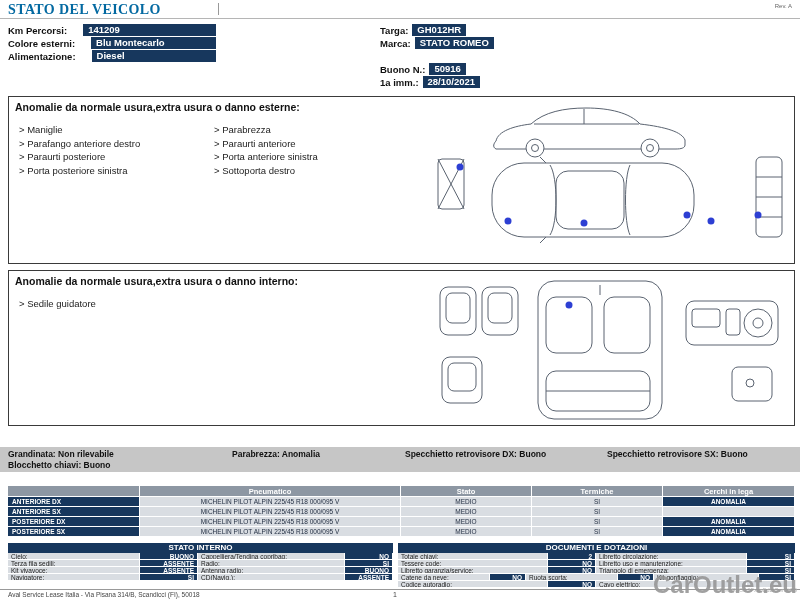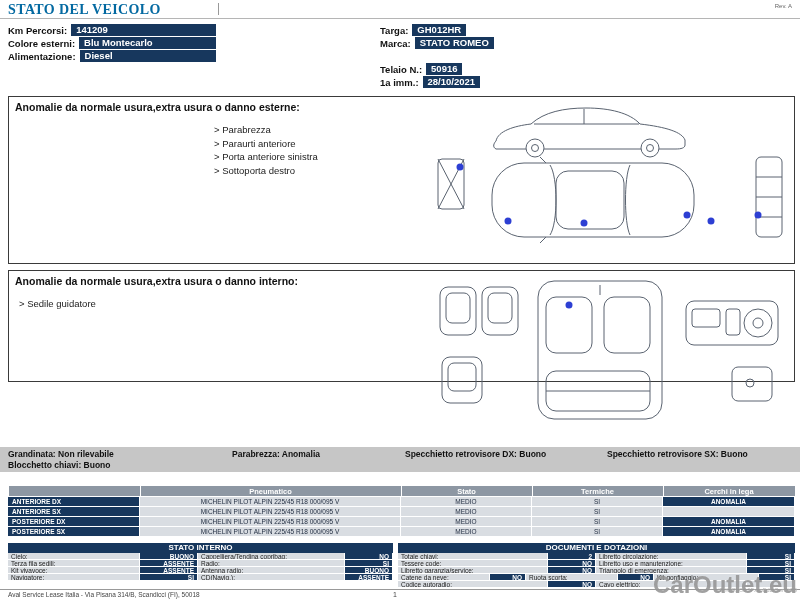--- a/index.html
+++ b/index.html
@@ -11,37 +11,37 @@
   .title { position:absolute; left:8px; top:2px; font-family:"Liberation Serif", serif; font-weight:bold; font-size:14px; color:#0369a1; letter-spacing:.4px; }
   .title-tick { position:absolute; left:218px; top:3px; height:12px; border-left:1px solid #999; }
   .rev { position:absolute; right:8px; top:3px; font-size:6px; color:#666; }
   .hline { position:absolute; left:0; top:18px; width:800px; border-top:1px solid #b5b5b5; }
 
   
   .info-row { position:absolute; display:flex; align-items:center; height:12px; }
   .info-row .lbl { font-weight:bold; font-size:9.5px; white-space:nowrap; padding-right:4px; }
   .chip { background:#17375d; color:#fff; font-weight:bold; font-size:9.5px; line-height:12px; padding:0 5px; white-space:nowrap; }
   .grow { flex:1; }
-  .il { left:8px; width:208px; }
+  .il { left:8px; width:208px;gap:12px; }
   .ir { left:380px; width:415px; }
 
   
   .abox { position:absolute; left:8px; width:787px; border:1px solid #3a3a3a; background:#fff; }
   .abox-title { font-weight:bold; font-size:10.5px; padding:4px 6px 0 6px; }
   .alist { position:absolute; top:26px; font-size:9.5px; line-height:13.5px; color:#222; }
   .diagram { position:absolute; right:8px; }
 
   
   .band { position:absolute; left:0; top:447px; width:800px; height:25px; background:#c6c6c6; font-size:8.5px; font-weight:bold; color:#111; }
   .band span.b-item { position:absolute; white-space:nowrap; }
 
   
   .ttable { position:absolute; left:8px; top:486px; width:787px; font-size:6.5px; }
   .trow { display:flex; height:9px; margin-bottom:1px; }
-  .trow.thead { height:10px;justify-content:center; }
+  .trow.thead { height:10px; }
   .tc { display:flex; align-items:center; margin-right:1px; }
   .tc:last-child { margin-right:0; }
   .tc-pos { width:131px; background:#17375d; color:#fff; font-weight:bold; padding-left:4px; }
   .tc-tire { width:260px; background:#d9dde2; color:#243044; justify-content:center; }
   .tc-stato { width:130px; background:#d9dde2; color:#243044; justify-content:center; }
   .tc-term { width:130px; background:#d9dde2; color:#243044; justify-content:center; }
   .tc-cerchi { width:131px; background:#d9dde2; color:#243044; justify-content:center; }
   .trow.thead .tc { background:#8d97a3; color:#fff; font-weight:bold; justify-content:center; font-size:7.5px; }
   .trow.tdata .tc-cerchi.filled { background:#17375d; color:#fff; font-weight:bold; }
 
@@ -89,30 +89,36 @@
 
   <div class="info-row ir" style="top:24px">
     <span class="lbl">Targa:</span>
     <span class="chip">GH012HR</span>
   </div>
   <div class="info-row ir" style="top:37px">
     <span class="lbl">Marca:</span>
     <span class="chip">STATO ROMEO</span>
   </div>
   <div class="info-row ir" style="top:63px">
-    <span class="lbl">Telaio N.:</span>
+    <span class="lbl">Buono N.:</span>
     <span class="chip">50916</span>
   </div>
   <div class="info-row ir" style="top:76px">
     <span class="lbl">1a imm.:</span>
     <span class="chip">28/10/2021</span>
   </div>
 
   <div class="abox" style="top:96px;height:168px">
     <div class="abox-title">Anomalie da normale usura,extra usura o danno esterne:</div>
+    <div class="alist" style="left:10px">
+      <div>&gt; Maniglie</div>
+      <div>&gt; Parafango anteriore destro</div>
+      <div>&gt; Paraurti posteriore</div>
+      <div>&gt; Porta posteriore sinistra</div>
+    </div>
     <div class="alist" style="left:205px">
       <div>&gt; Parabrezza</div>
       <div>&gt; Paraurti anteriore</div>
       <div>&gt; Porta anteriore sinistra</div>
       <div>&gt; Sottoporta destro</div>
     </div>
     <svg class="diagram" style="top:6px" width="352" height="156" viewBox="0 0 352 156">
       <g fill="none" stroke="#5a6370" stroke-width="1">
         <path d="M62 38 C64 28 80 23 97 21 C110 9 130 5 152 5 C176 5 196 10 206 21 C232 24 248 29 251 37 L251 42 C251 45 247 46 242 46 L62 46 C58 44 60 40 62 38 Z"></path>
         <path d="M100 21 L205 21"></path>
@@ -139,21 +145,21 @@
         <circle cx="26" cy="64" r="3.5"></circle>
         <circle cx="74" cy="118" r="3.5"></circle>
         <circle cx="150" cy="120" r="3.5"></circle>
         <circle cx="253" cy="112" r="3.5"></circle>
         <circle cx="277" cy="118" r="3.5"></circle>
         <circle cx="324" cy="112" r="3.5"></circle>
       </g>
     </svg>
   </div>
 
-  <div class="abox" style="top:270px;height:112px">
+  <div class="abox" style="top:270px;height:156px">
     <div class="abox-title">Anomalie da normale usura,extra usura o danno interno:</div>
     <div class="alist" style="left:10px">
       <div>&gt; Sedile guidatore</div>
     </div>
     <svg class="diagram" style="top:4px" width="352" height="148" viewBox="0 0 352 148">
       <g fill="none" stroke="#5a6370" stroke-width="1">
         <rect x="6" y="12" width="36" height="48" rx="8"></rect>
           <rect x="12" y="18" width="24" height="30" rx="6"></rect>
         <rect x="48" y="12" width="36" height="48" rx="8"></rect>
           <rect x="54" y="18" width="24" height="30" rx="6"></rect>

